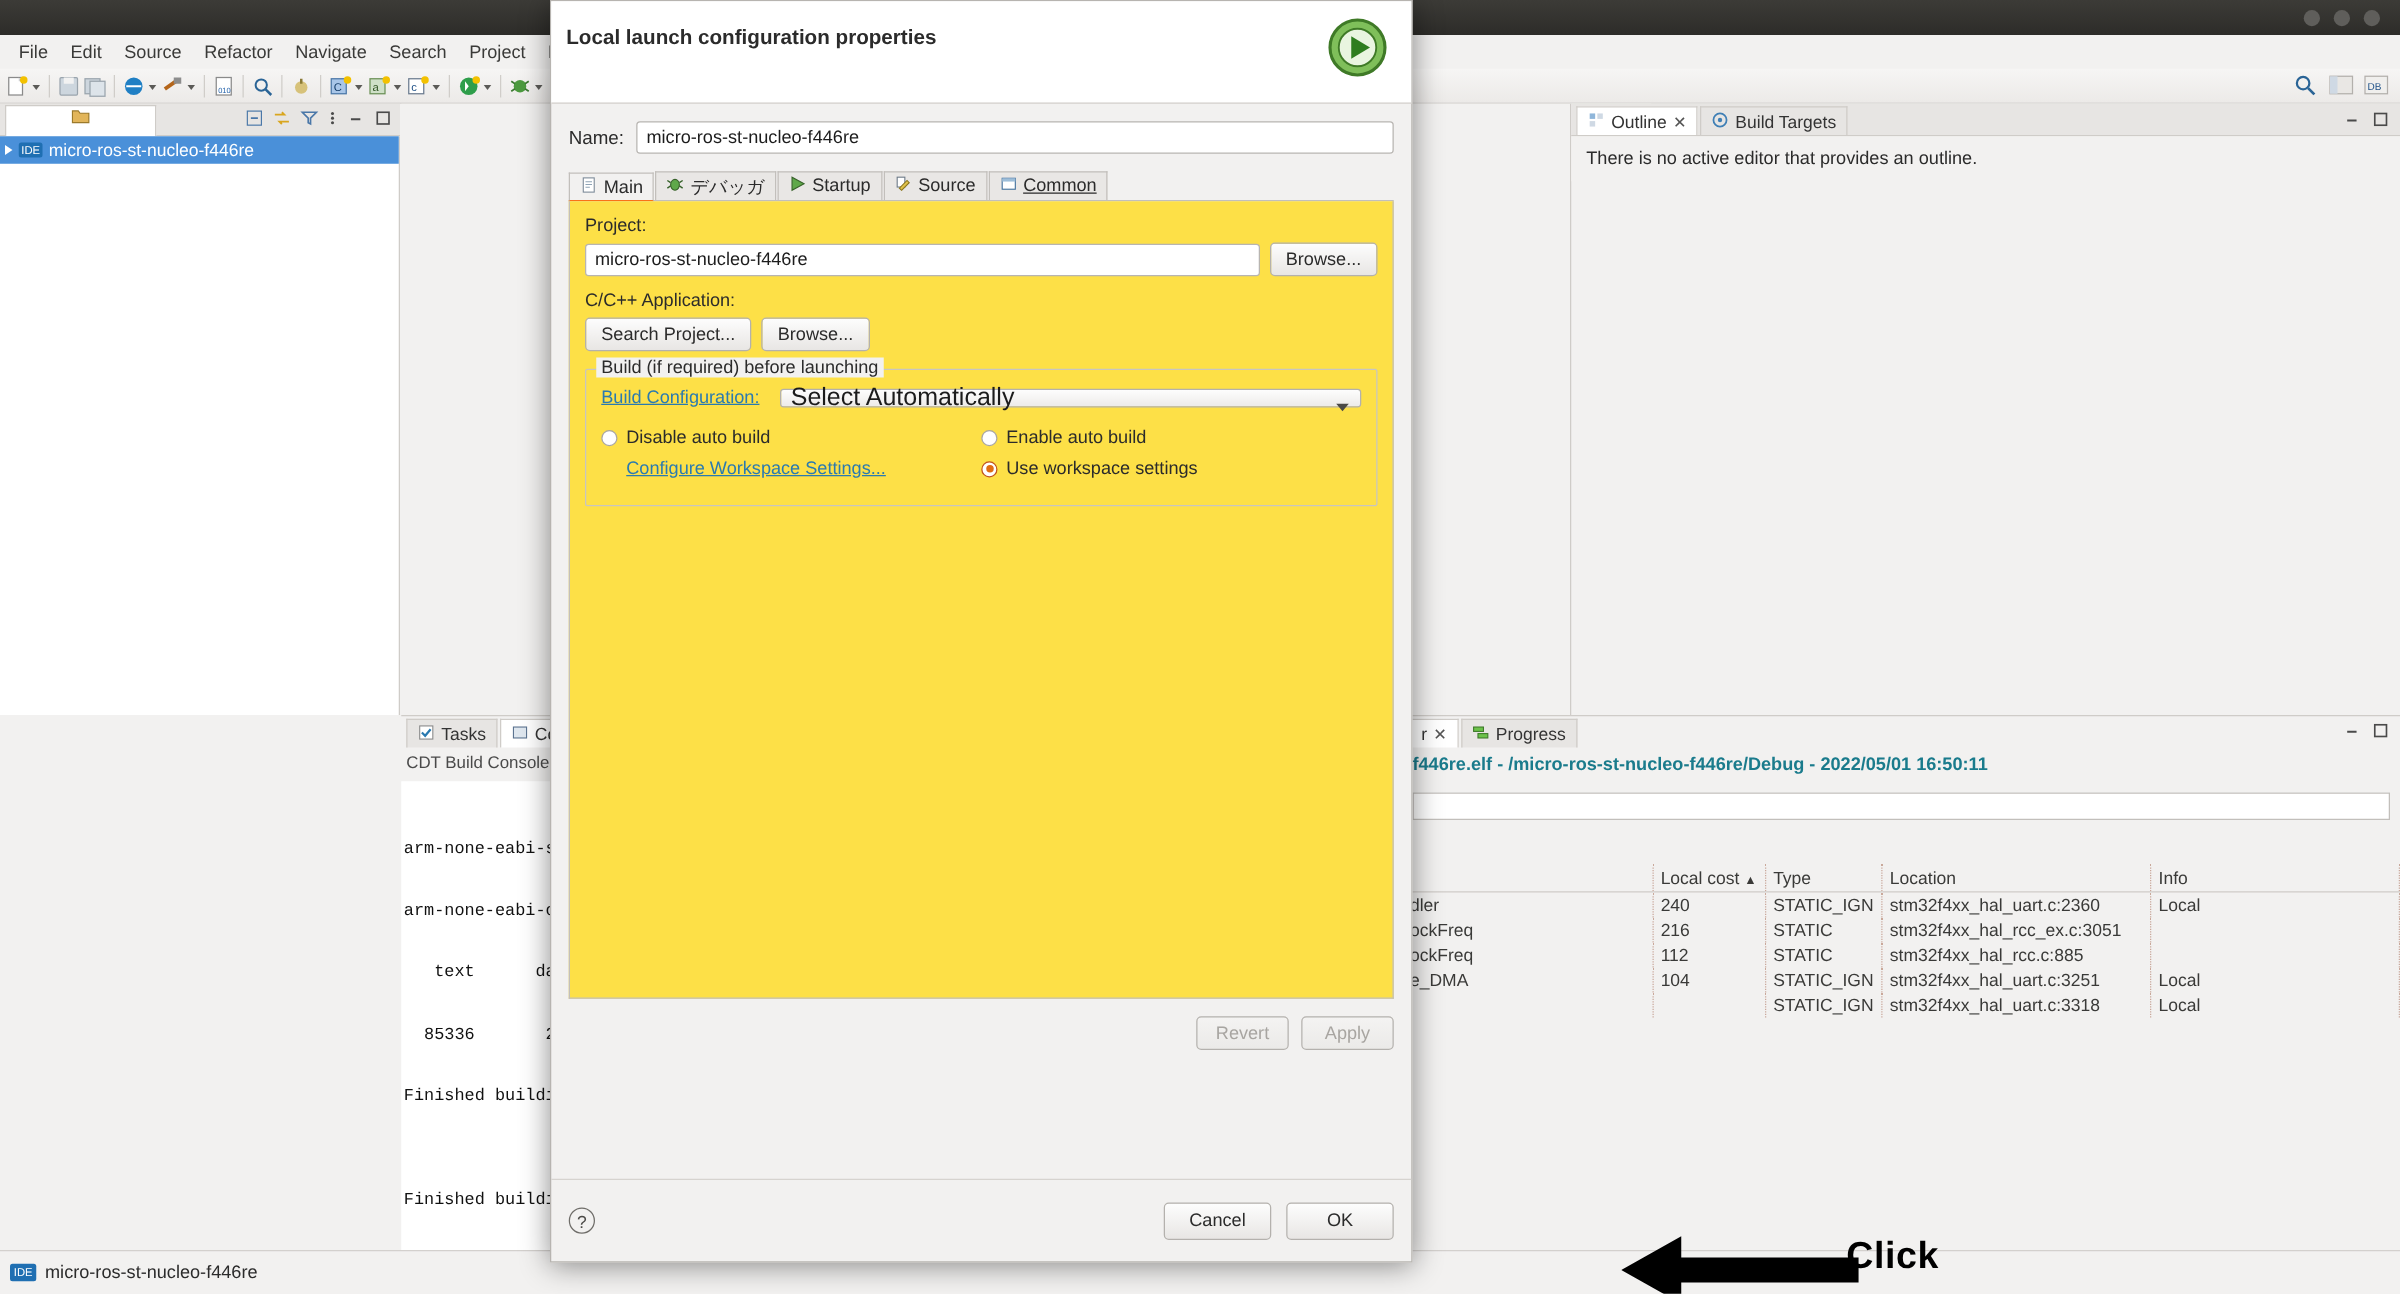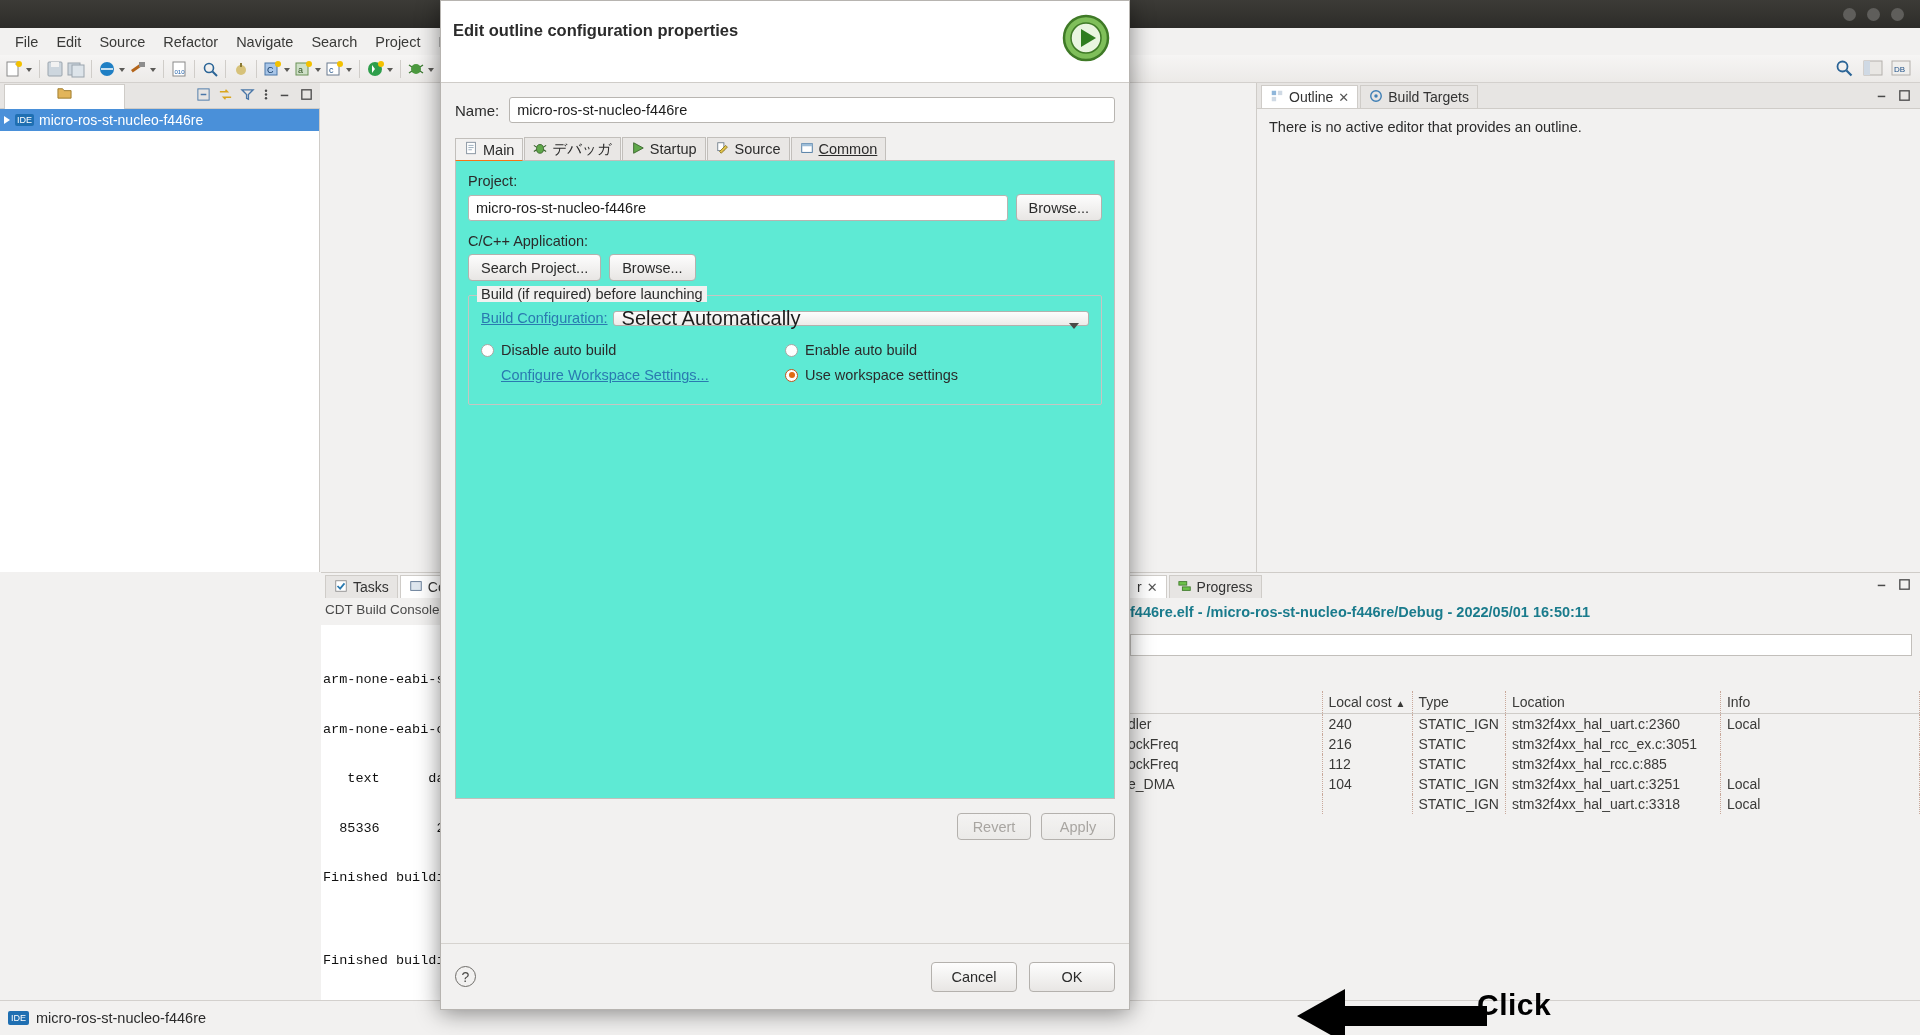--- a/index.html
+++ b/index.html
@@ -168,41 +168,41 @@
   }
   .tab {
     height:23px; display:flex; align-items:center; gap:5px; padding:0 8px;
     font-size:14.5px; color:#2b2b2b; background:#e9e7e5;
     border:1px solid #c2bfbb; border-bottom:none; margin-right:1px;
   }
   .tab.active { background:#f2f1f0; border-bottom:1px solid #f97316; margin-bottom:-1px; }
   .tab u { text-decoration:underline; }
 
   .pane {
-    border:1px solid #c2bfbb; border-top:none; background:#5eead4;
+    border:1px solid #c2bfbb; border-top:none; background:#fde047;
     padding:12px 12px 14px 12px; height:638px; position:relative;
   }
   .lbl { font-size:14.5px; color:#2b2b2b; margin-bottom:5px; }
   .field-row { display:flex; gap:8px; align-items:center; margin-bottom:3px; }
   .btn {
     height:27px; min-width:74px; padding:0 12px; font-size:14.5px; color:#2b2b2b;
     background:linear-gradient(#fdfdfd,#e8e6e4); border:1px solid #b4b1ad; border-radius:4px;
     display:flex; align-items:center; justify-content:center; white-space:nowrap;
   }
   .btn.disabled { color:#a8a5a1; background:linear-gradient(#f4f3f2,#ebeae8); }
 
   .group {
     margin-top:14px; border:1px solid #c8c5c1; border-radius:2px;
     padding:14px 12px 12px 12px; position:relative;
   }
   .group-title {
     position:absolute; top:-10px; left:8px; background:#f2f1f0;
     padding:0 4px; font-size:14.5px; color:#2b2b2b;
   }
-  .bc-row { display:flex; align-items:center; gap:5px; }
+  .bc-row { display:flex; align-items:center; gap:16px; }
   .link { color:#2a7ab0; text-decoration:underline; font-size:14.5px; cursor:pointer; }
   .combo {
     flex:1; height:15px; background:linear-gradient(#fdfdfd,#edebe9);
     border:1px solid #b4b1ad; border-radius:3px; display:flex; align-items:center;
     padding:0 8px; font-size:20px; color:#1c1c1c; position:relative;
   }
   .combo .caret { position:absolute; right:9px; top:11px;
     border-left:5px solid transparent; border-right:5px solid transparent; border-top:6px solid #4b4a47;}
   .radios { display:flex; margin-top:16px; }
   .radios .col { width:50%; }
@@ -603,21 +603,21 @@
   </div>
 
   <div class="statusbar">
     <span style="background:#1f6fb2;color:#fff;font-size:9px;padding:2px 3px;border-radius:2px;">IDE</span>
     <span>micro-ros-st-nucleo-f446re</span>
   </div>
 
   <div class="dlg">
 
     <div class="dlg-head">
-      <h1>Edit outline configuration properties</h1>
+      <h1>Local launch configuration properties</h1>
       <span class="run-badge">
         <svg width="54" height="54" viewBox="0 0 54 54">
           <circle cx="27" cy="27" r="22" fill="#7fbf5a" stroke="#3f7a27" stroke-width="2.5"></circle>
           <circle cx="27" cy="27" r="15" fill="#e9f5e0" stroke="#3f7a27" stroke-width="1.5"></circle>
           <path d="M22 18v18l15-9z" fill="#2e7d1f"></path>
         </svg>
       </span>
     </div>
 
     <div class="dlg-body">

